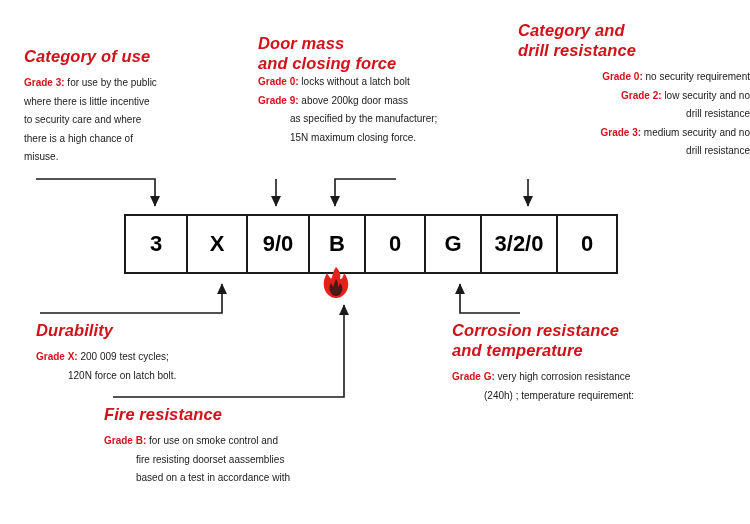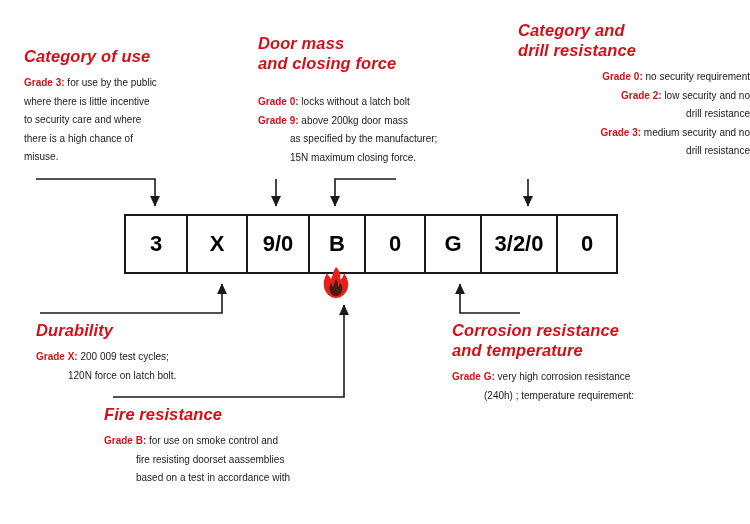--- a/index.html
+++ b/index.html
@@ -87,21 +87,21 @@
       <span class="ln"><span>where there is little incentive</span></span>
       <span class="ln"><span>to security care and where</span></span>
       <span class="ln"><span>there is a high chance of</span></span>
       <span class="ln"><span>misuse.</span></span>
     </div>
   </div>
 
   <div class="abs" style="left:258px; top:33px; width:250px;">
     <div class="blk-title">Door mass</div>
     <div class="blk-title">and closing force</div>
-    <div class="blk-body" style="margin-top:20px;">
+    <div class="blk-body" style="margin-top:0;">
       <span class="ln"><span class="g">Grade 0:</span><span> locks without a latch bolt</span></span>
       <span class="ln"><span class="g">Grade 9:</span><span> above 200kg door mass</span></span>
       <span class="ln indent2"><span>as specified by the manufacturer;</span></span>
       <span class="ln indent2"><span>15N maximum closing force.</span></span>
     </div>
   </div>
 
   <div class="abs" style="left:518px; top:20px; width:232px;">
     <div class="blk-title">Category and</div>
     <div class="blk-title">drill resistance</div>

